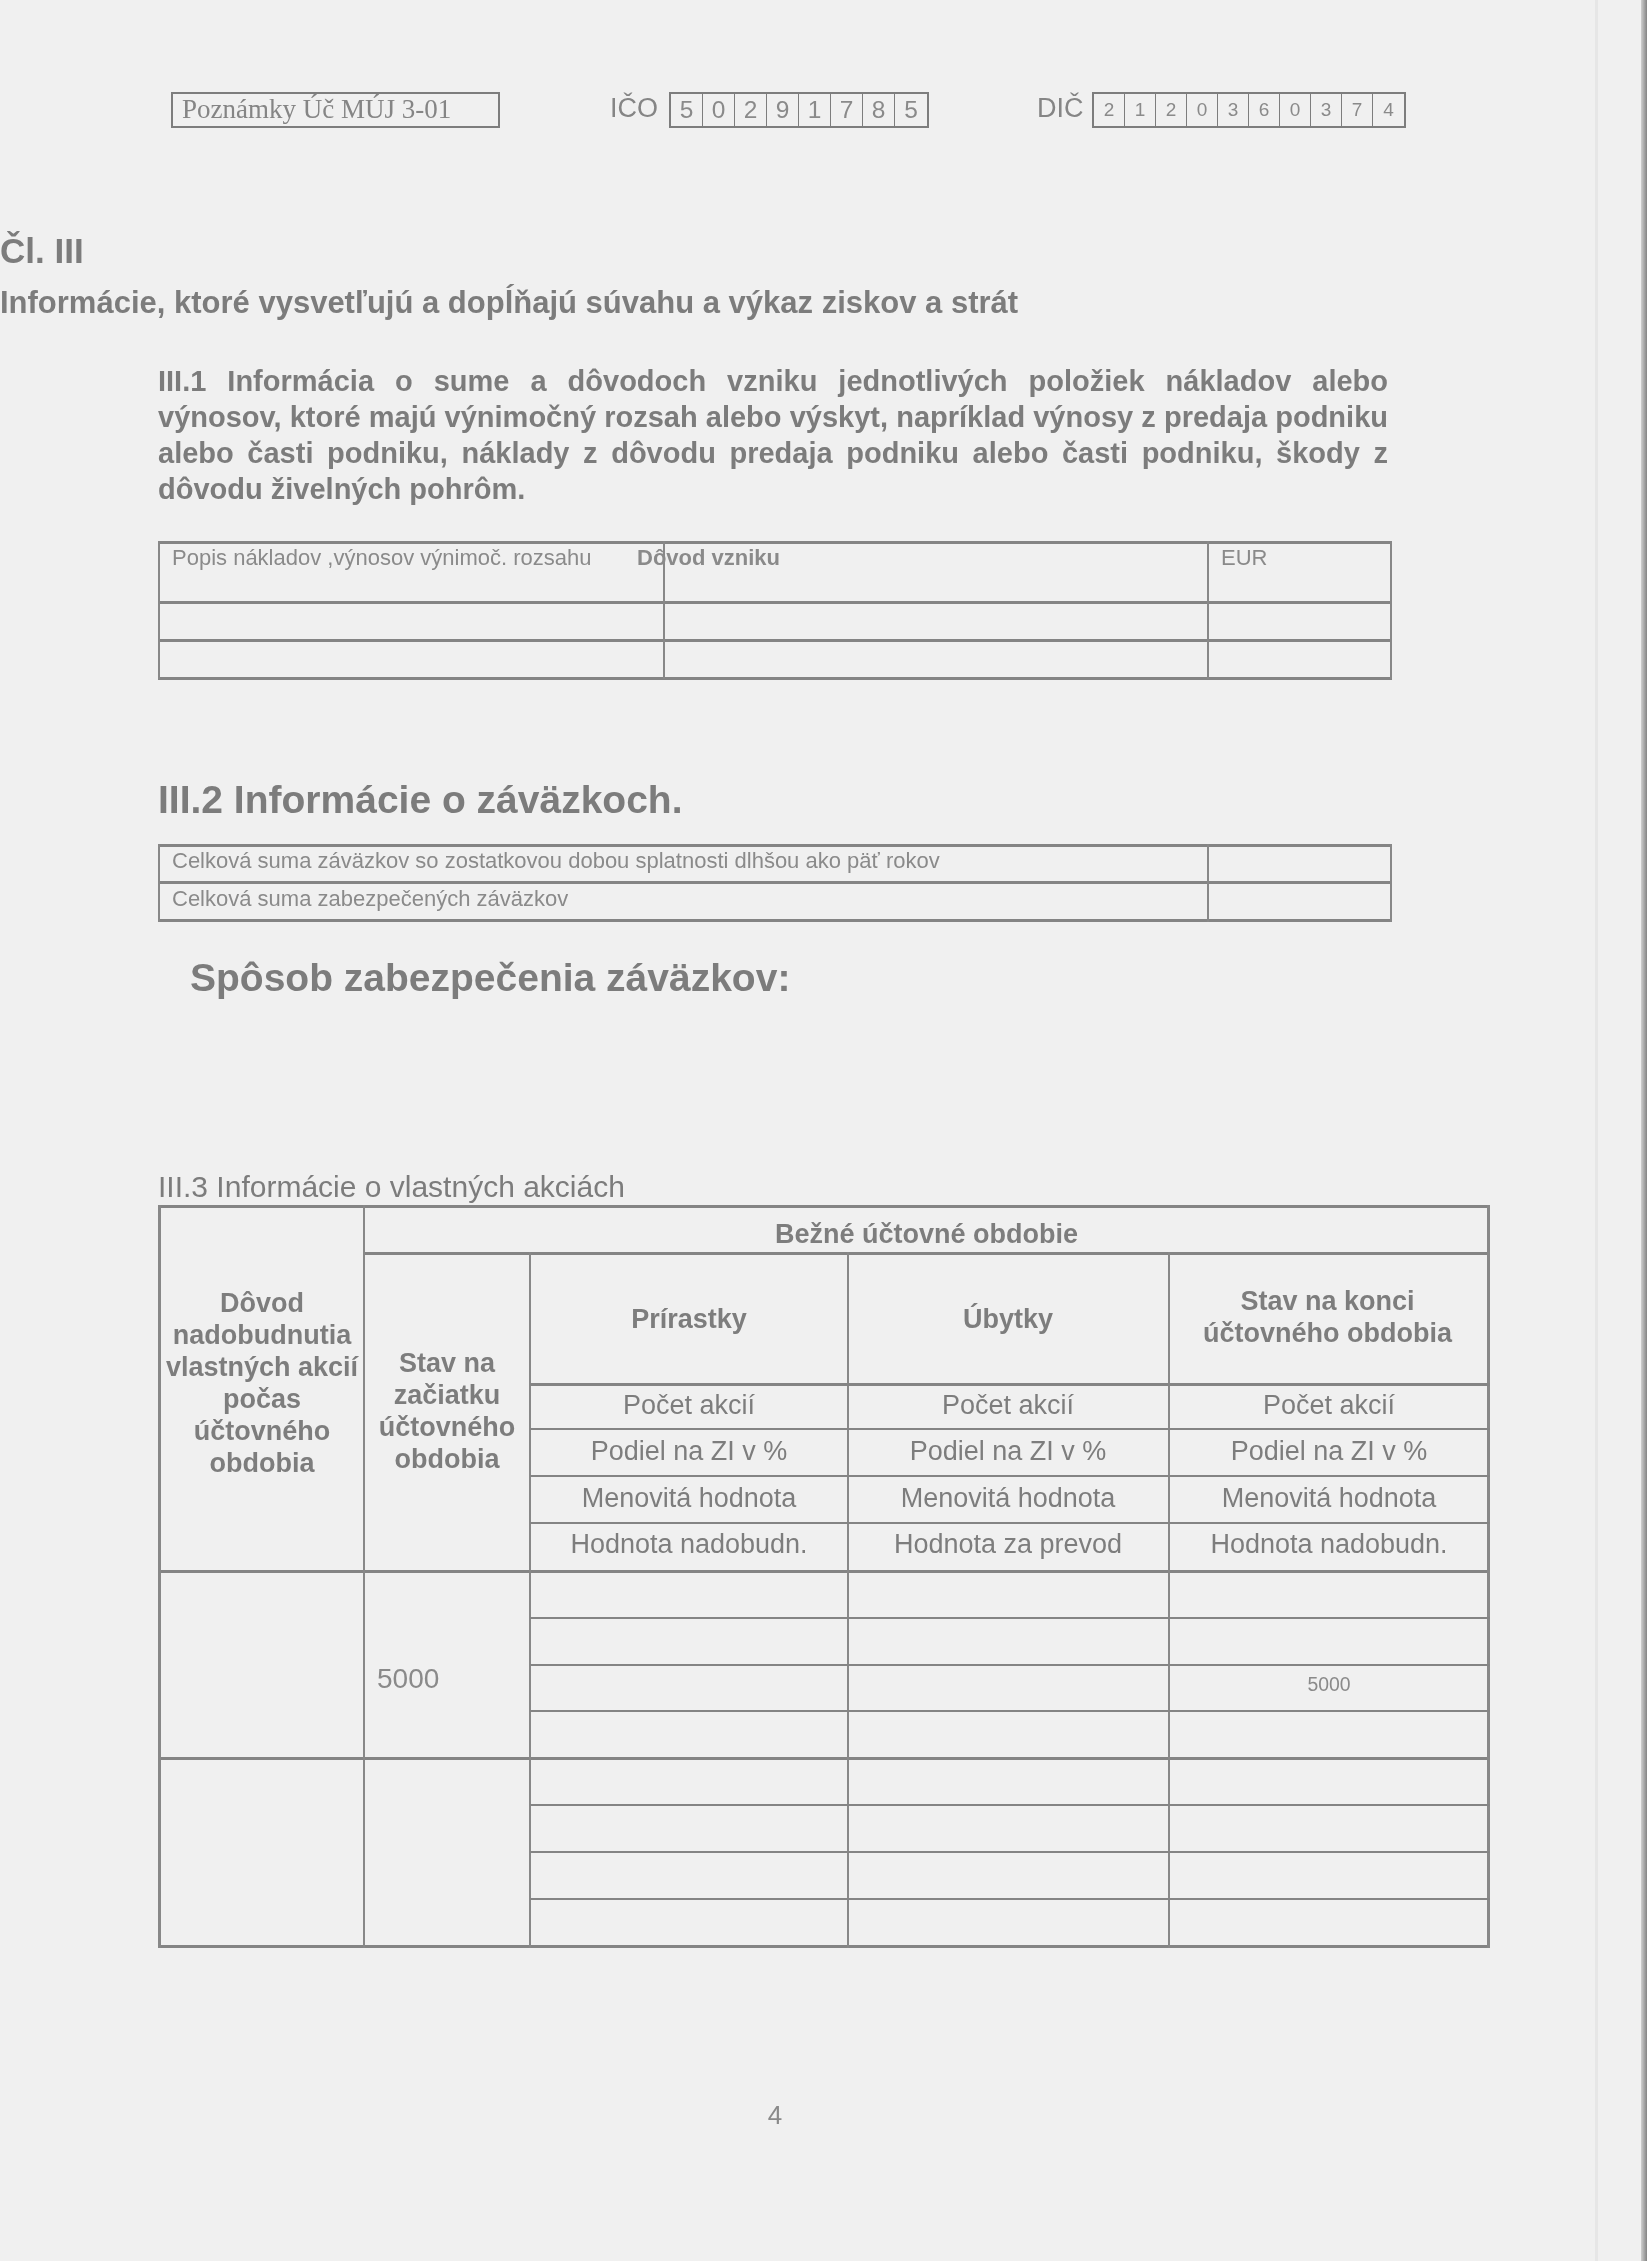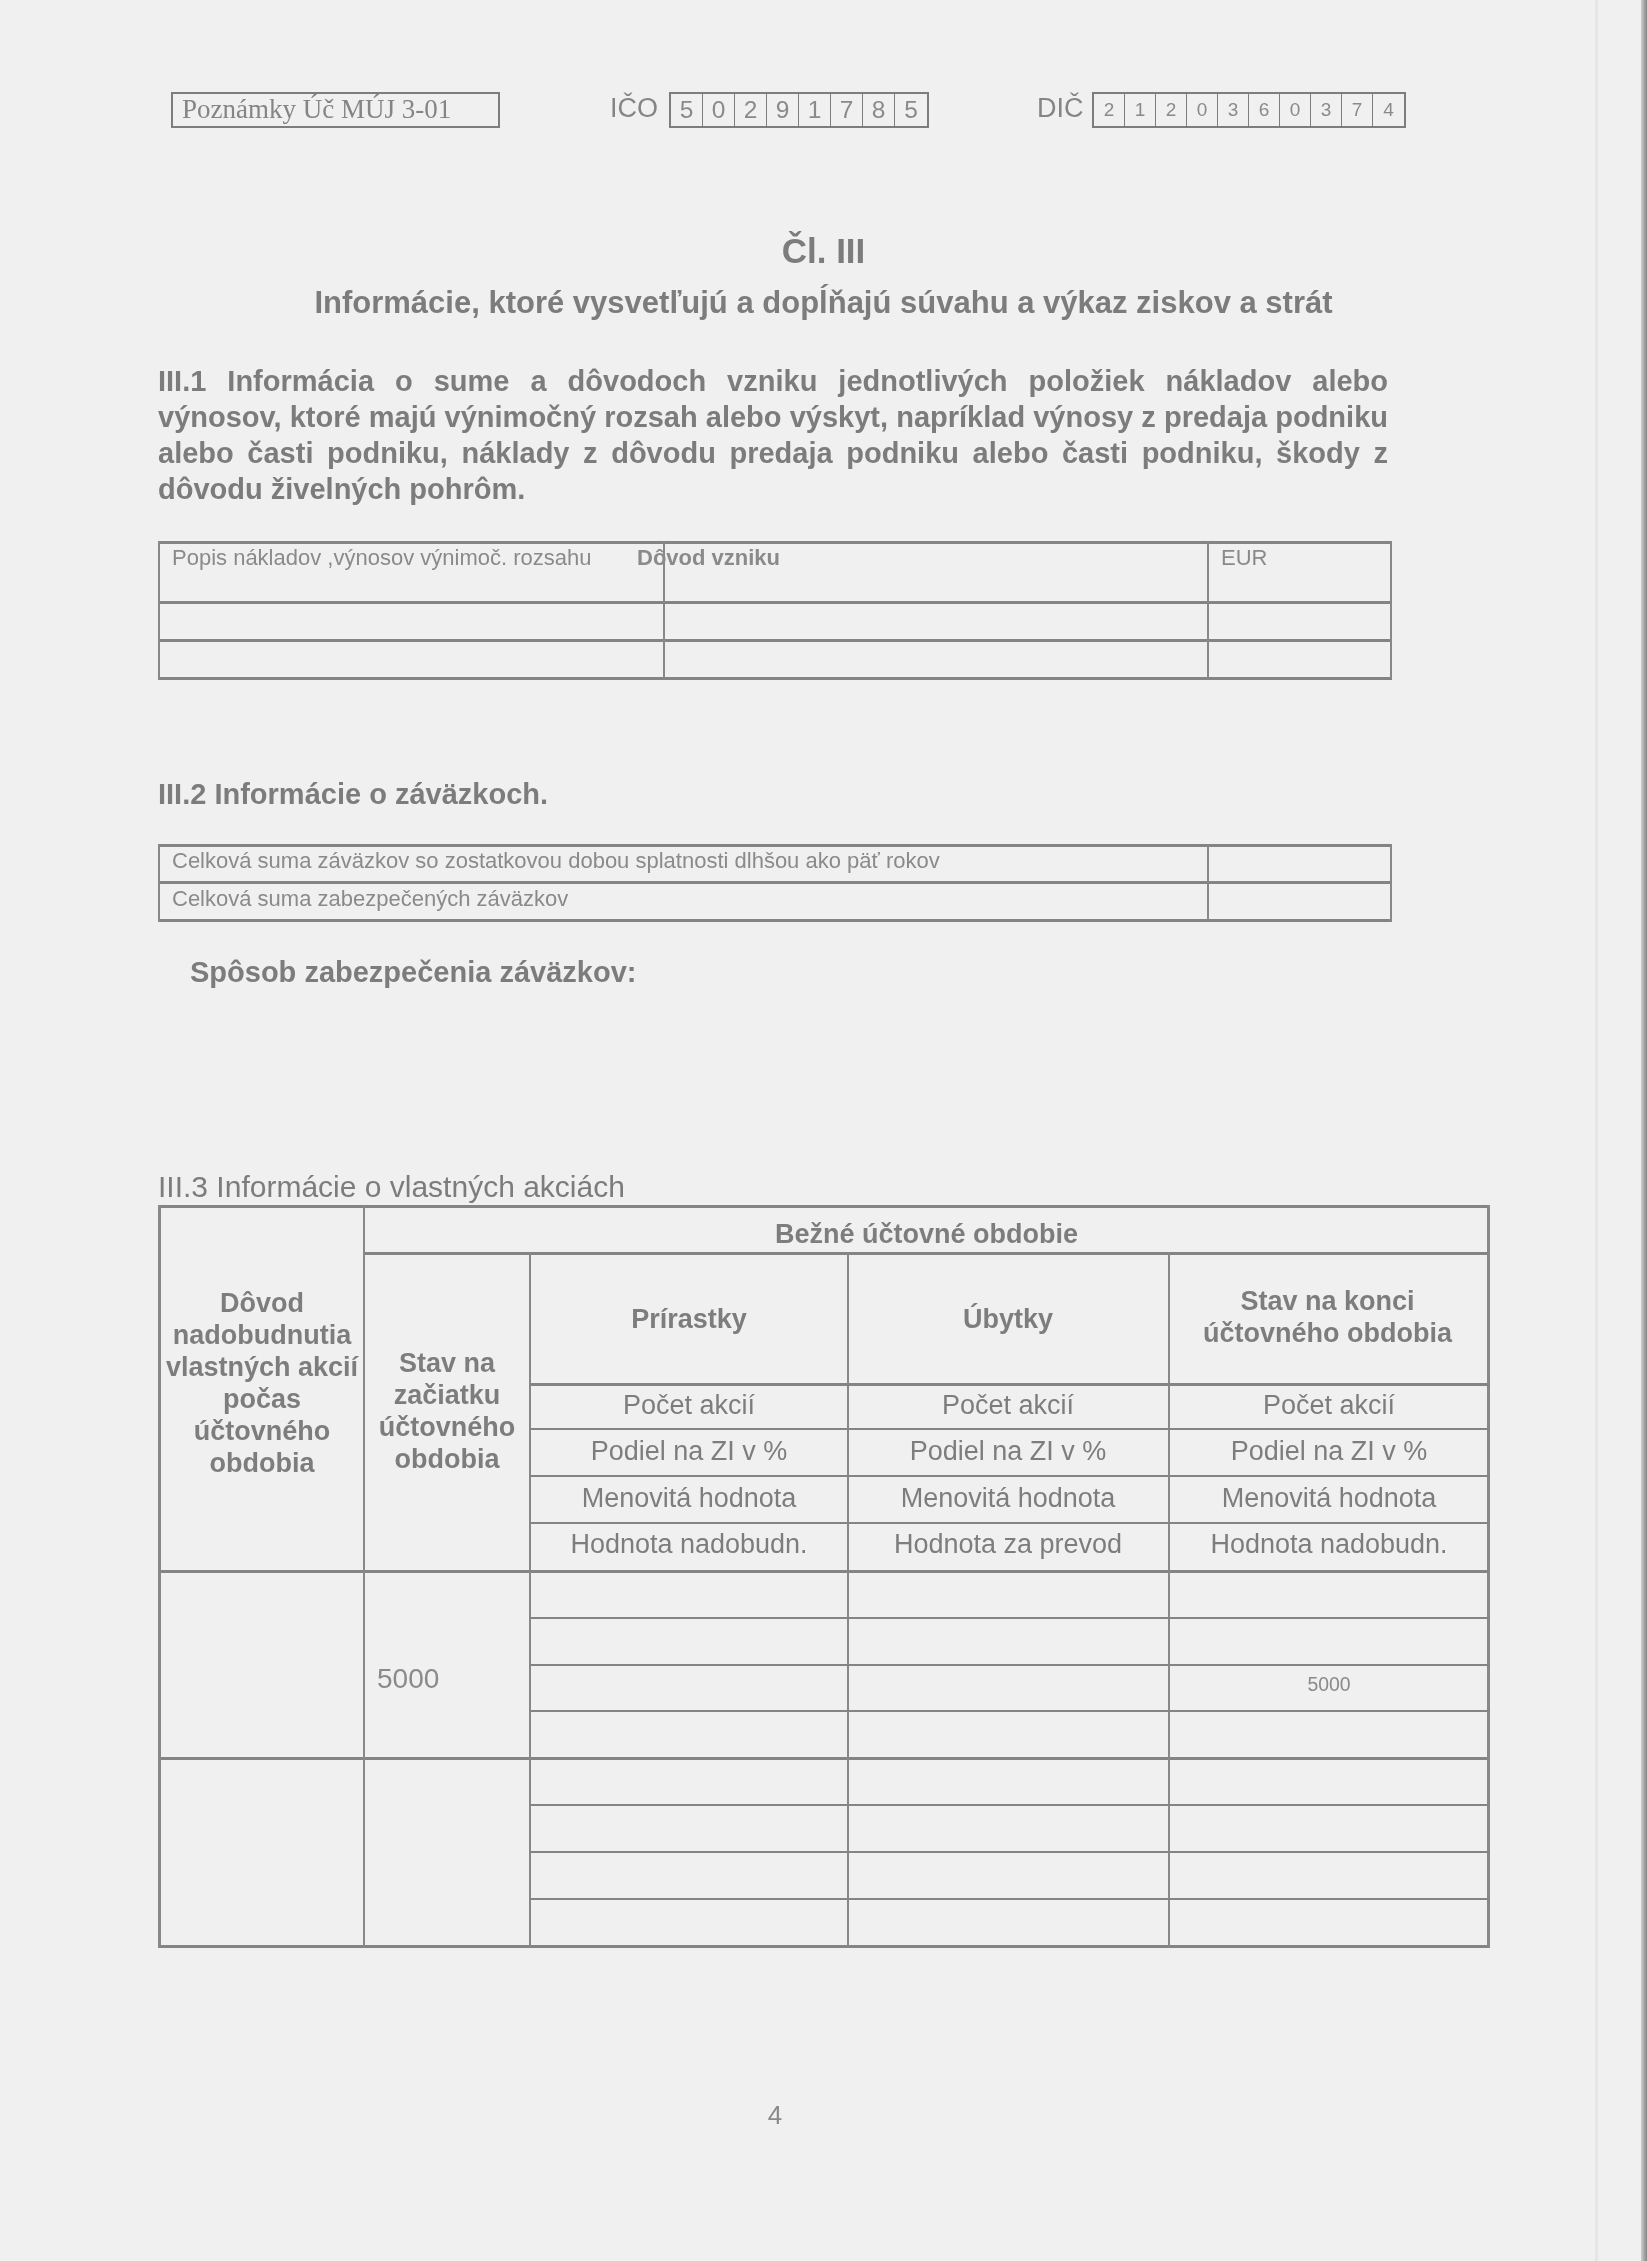--- a/index.html
+++ b/index.html
@@ -24,30 +24,30 @@
   .digits { display:flex; border:2.6px solid #7d7d7d; box-sizing:border-box; height:36px; }
   .digit {
     border-right:1.9px solid #7d7d7d; box-sizing:border-box;
     text-align:center; color:#8a8a8a; line-height:31px;
   }
   .digit:last-child { border-right:none; }
   .ico-digits .digit { width:32px; font-size:24.5px; }
   .dic-digits .digit { width:31px; font-size:19px; }
 
   
-  .center { left:0; width:1647px; text-align:center; }
+  .center { left:0; width:1647px; text-align:left; }
   .chapter { top:231px; font-size:35px; font-weight:bold; color:#7c7c7c; }
   .title { top:285px; font-size:31px; font-weight:bold; color:#7c7c7c; }
   .para {
     left:158px; top:363px; width:1230px;
     font-size:29px; font-weight:bold; line-height:36px; color:#7c7c7c;
     text-align:justify;
   }
   .para-last { text-align-last:left; }
-  .heading { font-size:29px; font-weight:bold; color:#7c7c7c; }
+  .heading { font-size:39px; font-weight:bold; color:#7c7c7c; }
 
   
   .hline { position:absolute; background:#848484; }
   .vline { position:absolute; background:#888888; }
   .cell-text { position:absolute; color:#808080; }
 
   .t1-text { font-size:22px; color:#8a8a8a; }
   .t2-text { font-size:22px; color:#8a8a8a; white-space:nowrap; }
 
   .t3 { font-size:27px; color:#7d7d7d; text-align:center; line-height:32px; }

